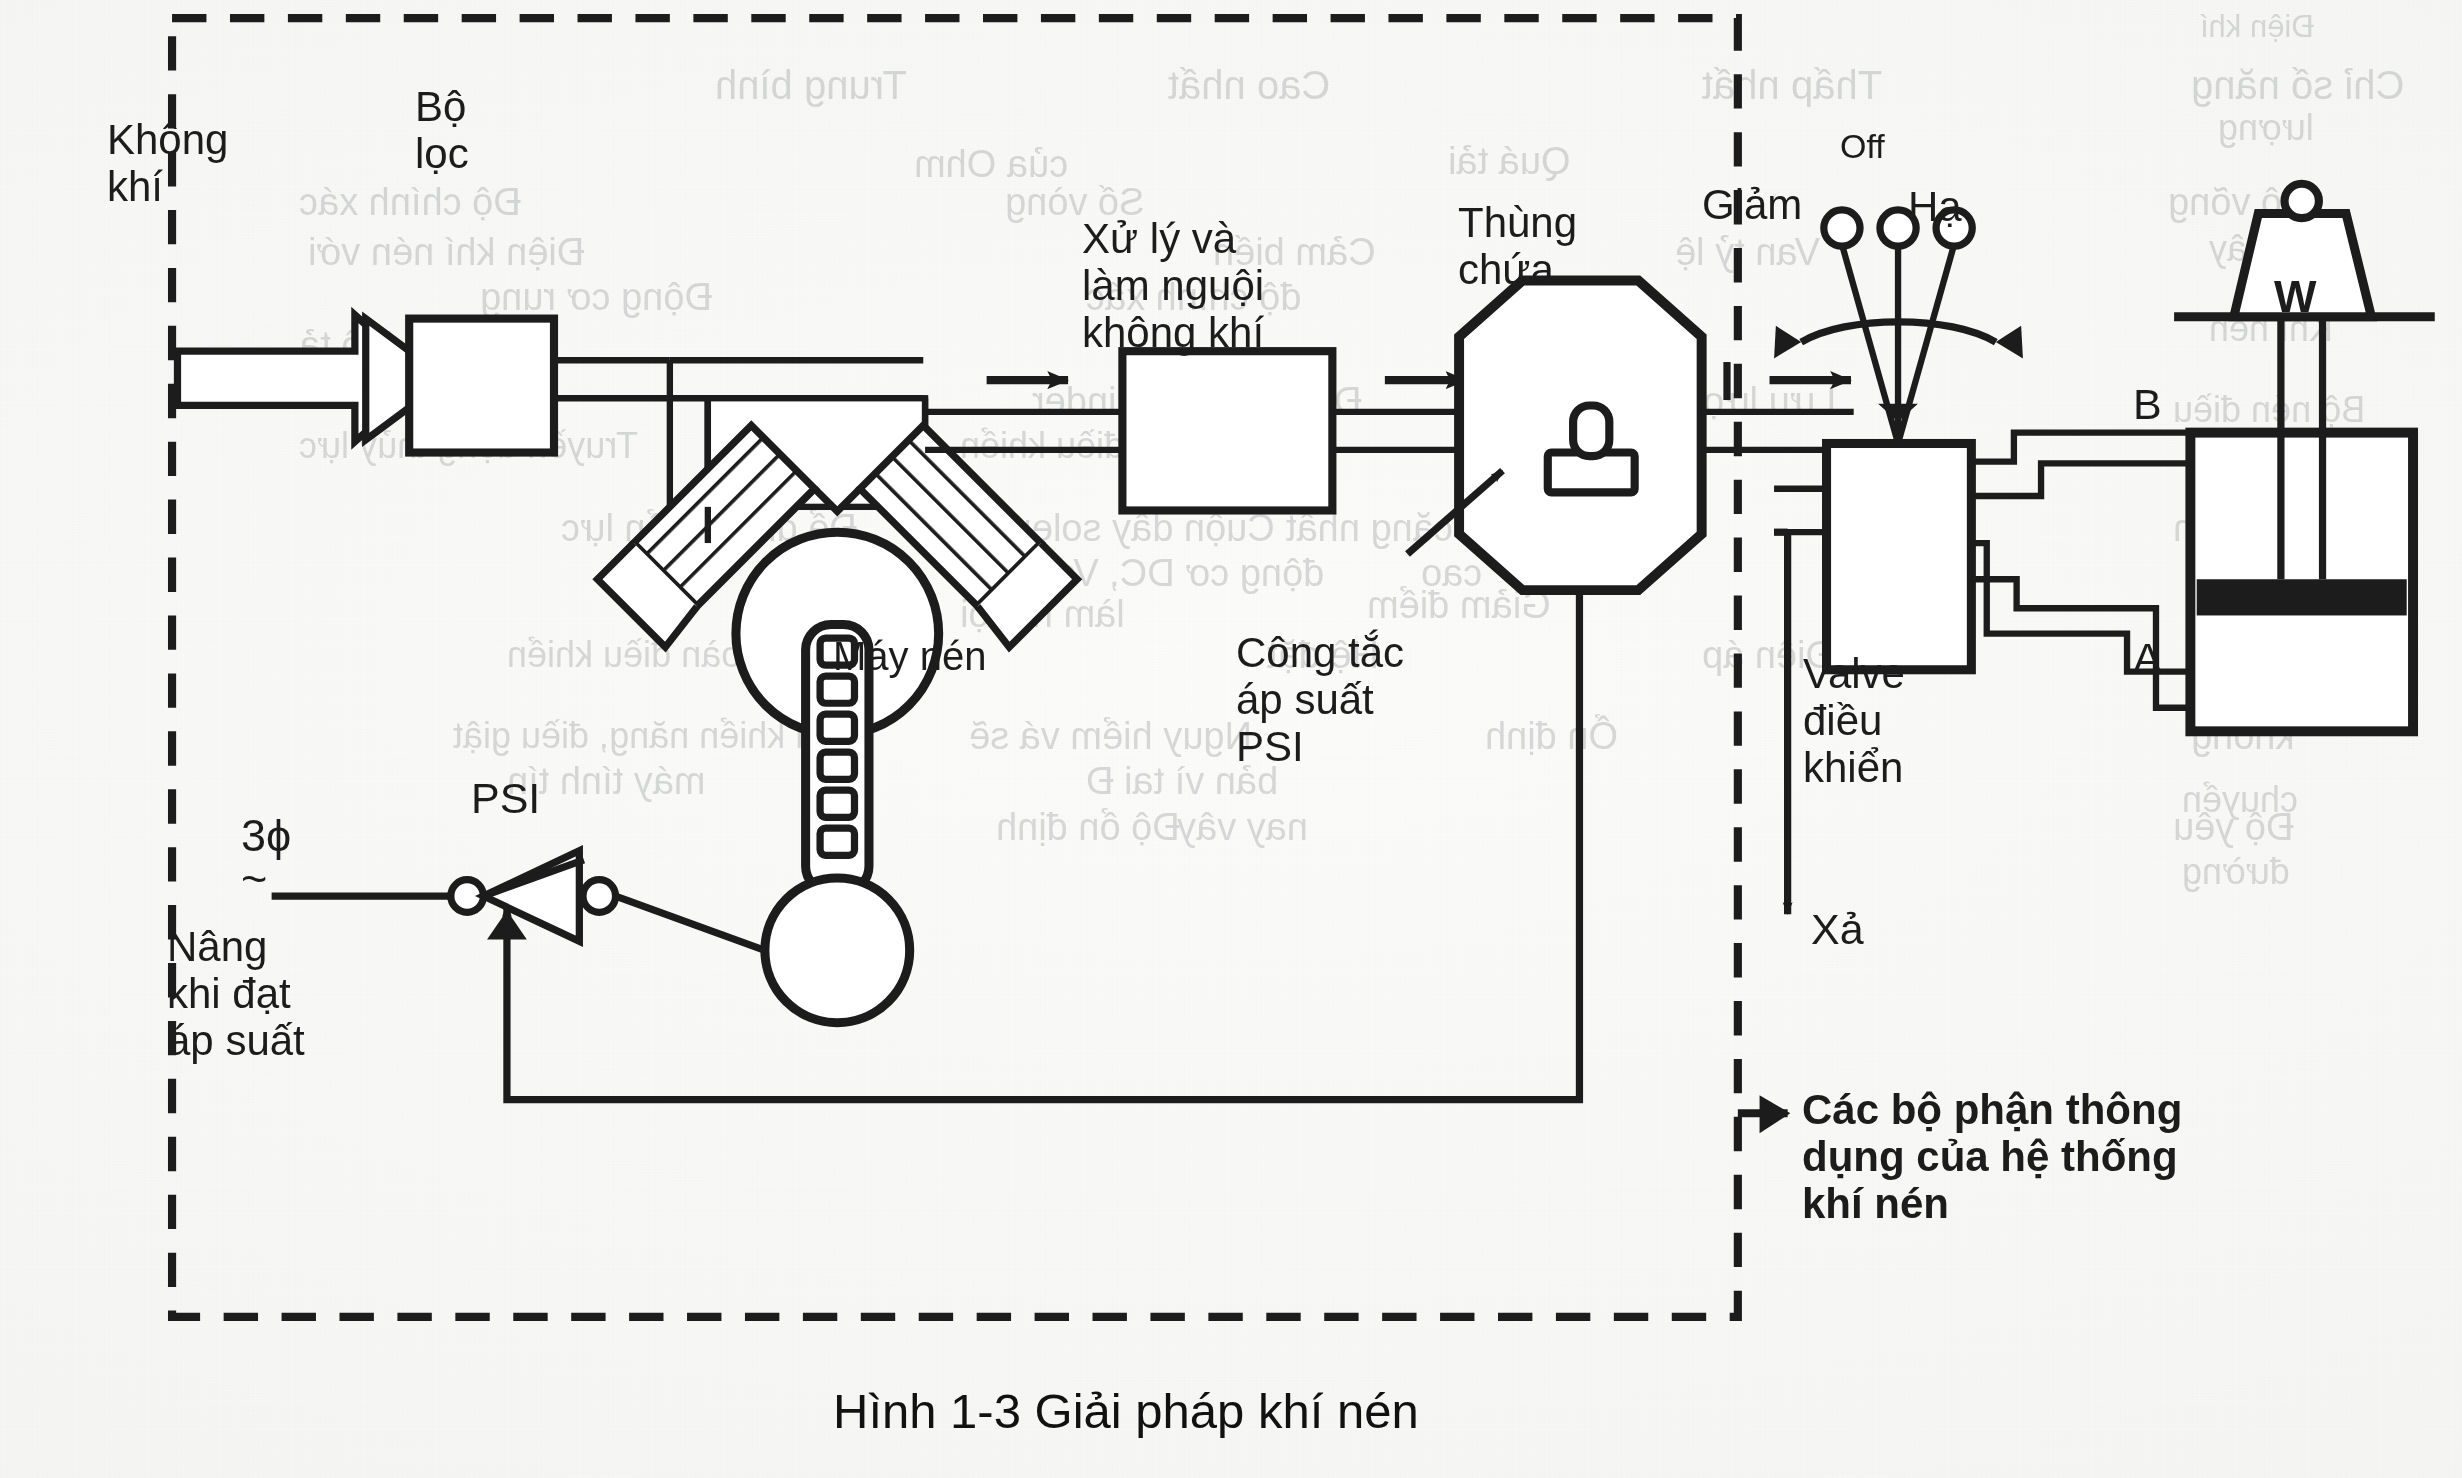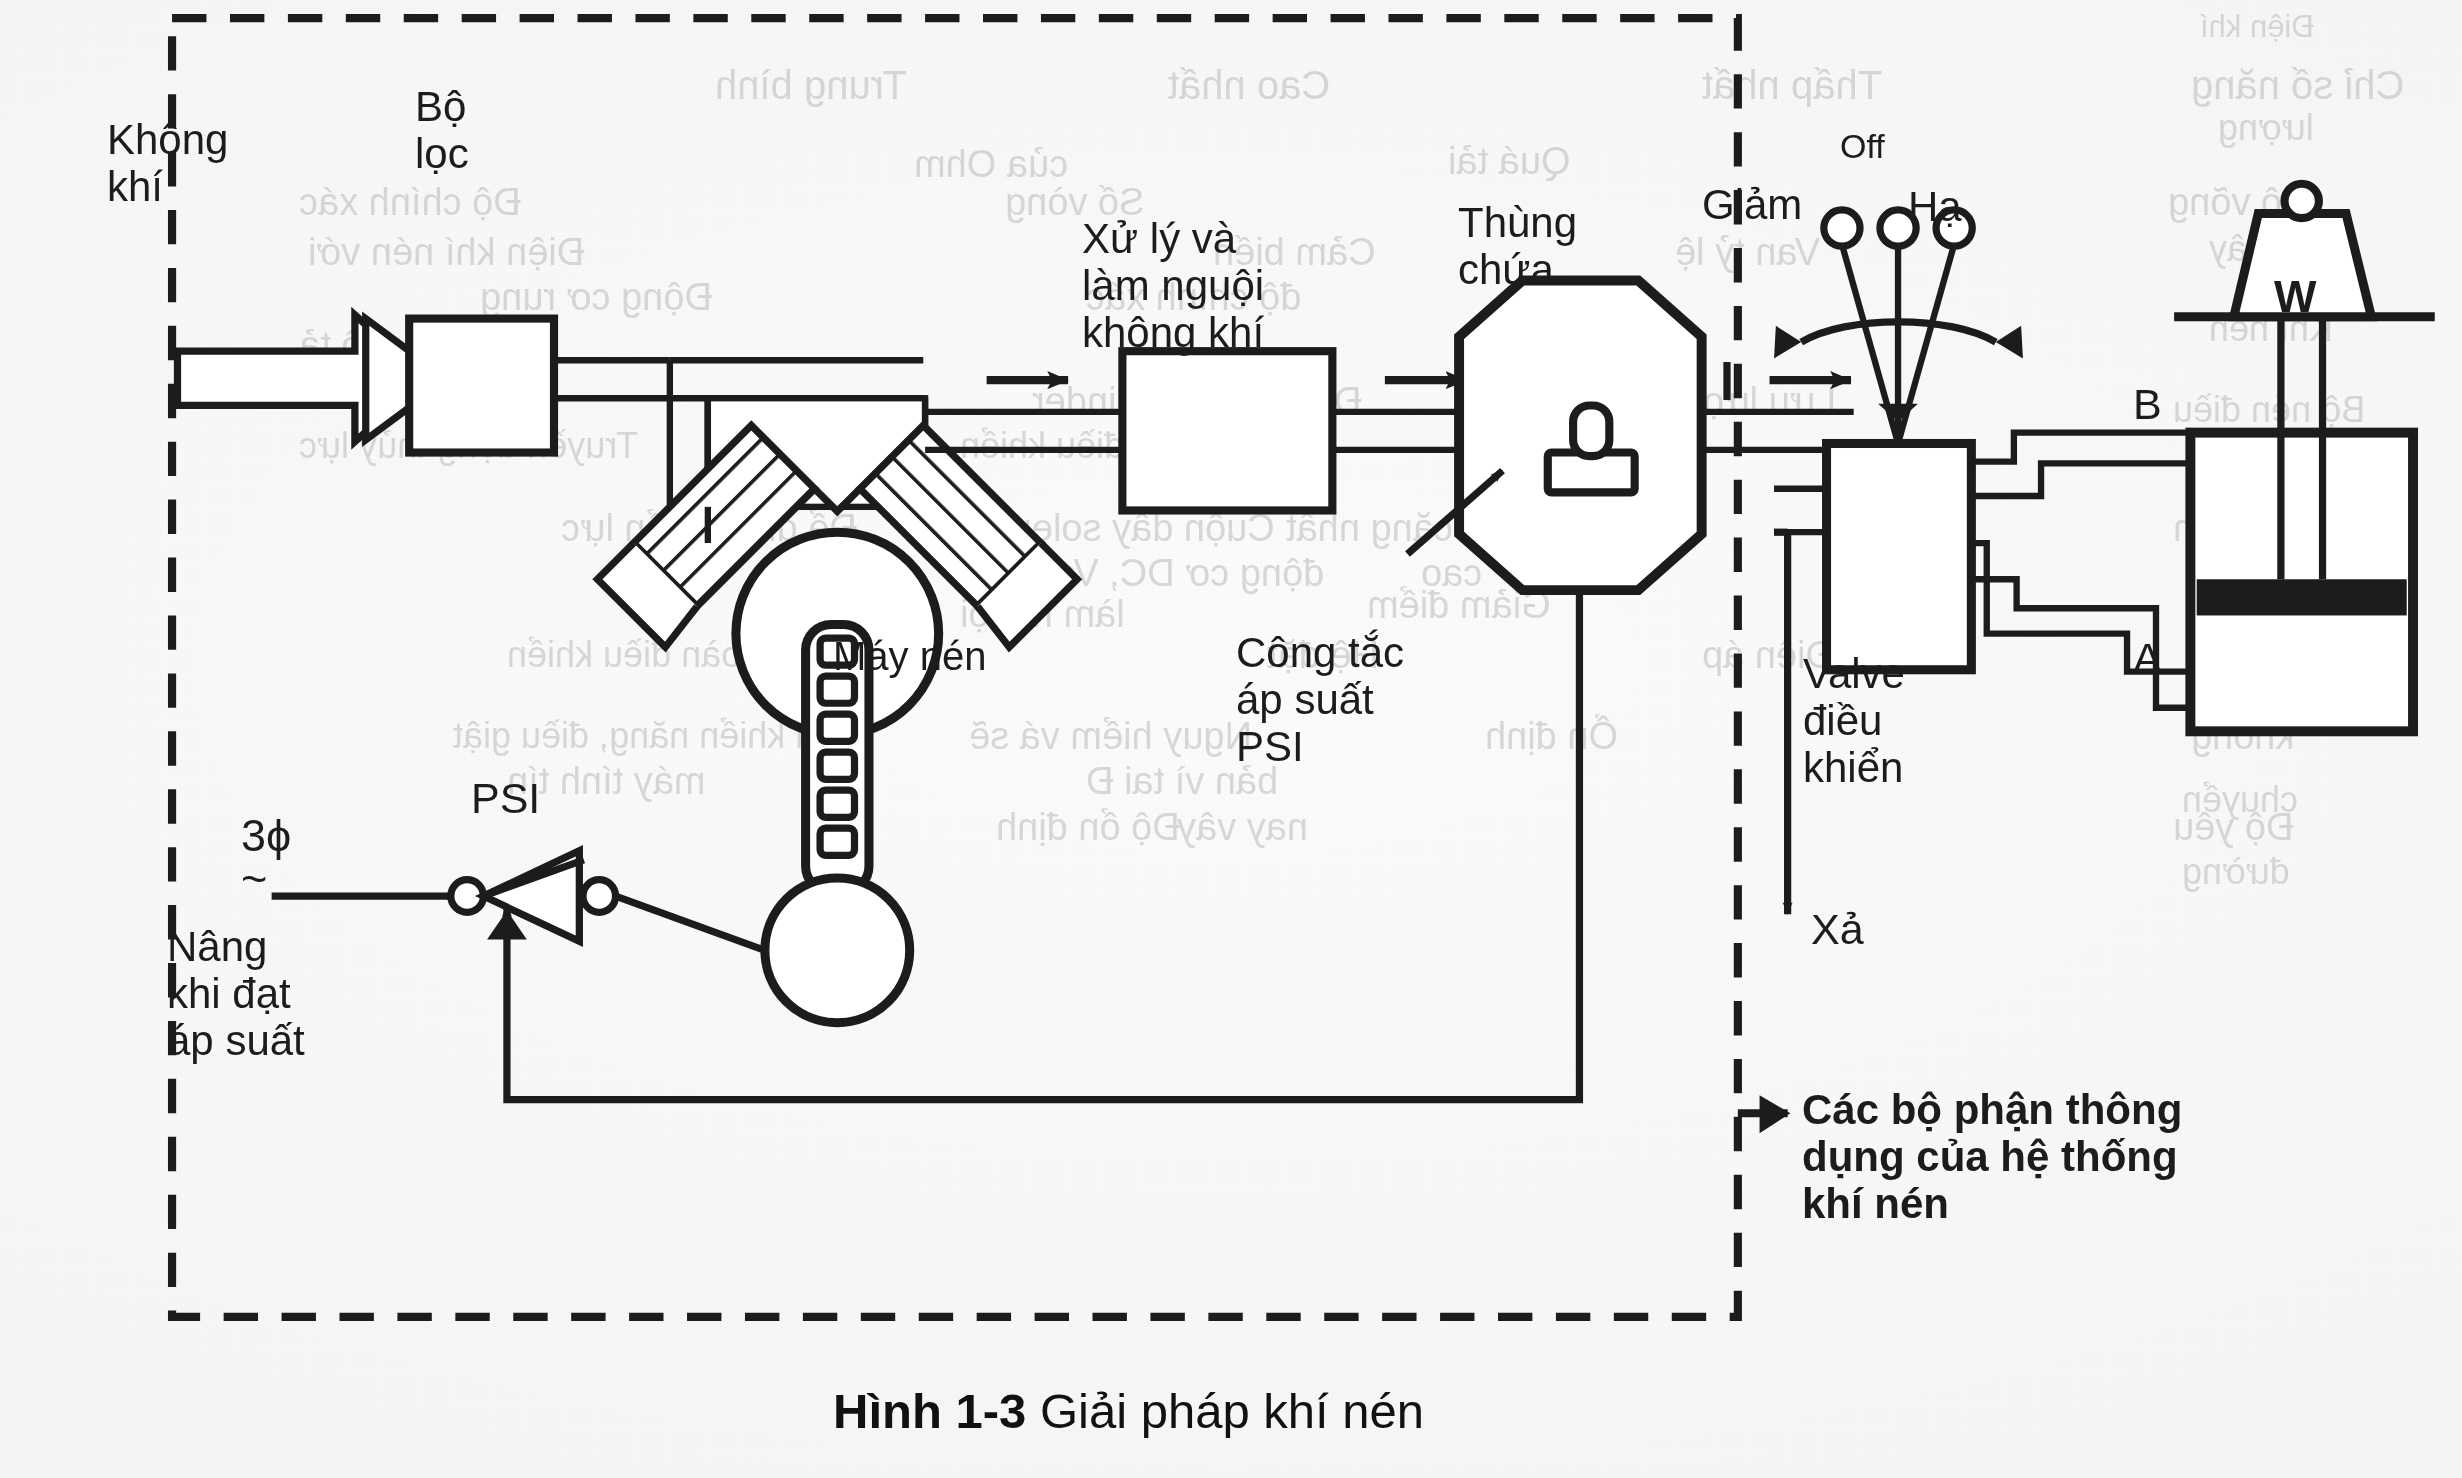--- a/index.html
+++ b/index.html
@@ -19,21 +19,21 @@
   }
   svg.layer{position:absolute;left:0;top:0;width:2462px;height:1478px;}
   .ghost{position:absolute;color:#b9bcbb;opacity:.55;
          font-family:"Liberation Sans",sans-serif;
          transform:scaleX(-1);white-space:nowrap;
          pointer-events:none;}
   .lbl{position:absolute;color:#1c1c1c;white-space:pre;
        font-family:"Liberation Sans","DejaVu Sans",sans-serif;
        line-height:1.12;}
   .cap{position:absolute;color:#111;}
-  .cap b{font-weight:bold;}
+  .cap b{font-weight:normal;}
 </style>
 </head>
 <body>
 
 <div id="stage">
   <div id="paper"></div>
 
   <div id="ghost-layer">
       <div class="ghost" style="left: 715px; top: 63px; font-size: 40px;">Trung bình</div>
       <div class="ghost" style="left: 1168px; top: 63px; font-size: 40px;">Cao nhất</div>

